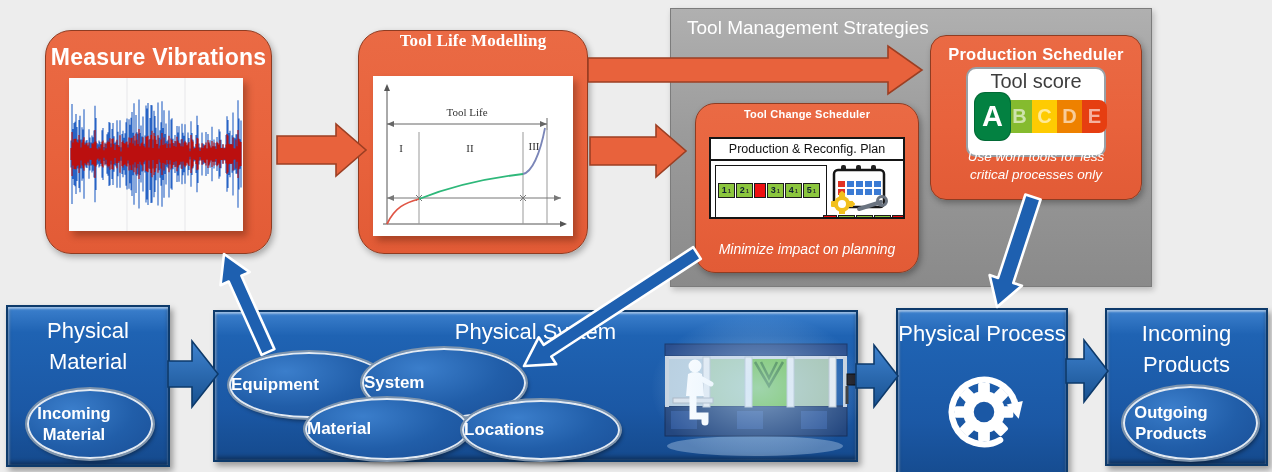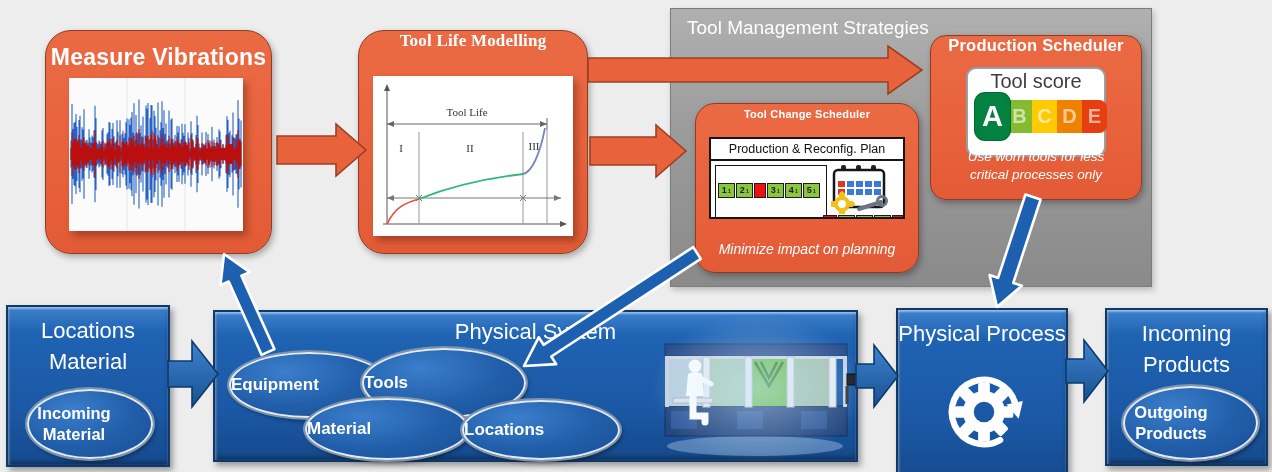--- a/index.html
+++ b/index.html
@@ -39,21 +39,21 @@
   .blk{height:15px;width:17px;border:1.5px solid #1c1c1c;background:#8cc63e;box-sizing:border-box;
        display:flex;align-items:center;justify-content:center;font-size:9px;font-weight:700;color:#123;
        margin-right:1px;line-height:1;}
   .blk sub{font-size:6px;margin-left:1px;color:#333;}
   .blk.r{background:#ee1111;width:12px;}
   .blk.r-end{background:#ee1111;width:18px;}
   #tc-caption{position:absolute;left:0;right:0;top:137px;text-align:center;color:#fff;
               font-style:italic;font-size:14px;}
 
   #ps-box{left:930px;top:35px;width:210px;height:163px;border-radius:16px;}
-  #ps-box .otitle{font-size:16.5px;}
+  #ps-box .otitle{font-size:16.5px;padding-top:9px;}
   #score-label{position:absolute;left:35px;top:31px;width:140px;height:90px;background:#fff;
                border:2px solid #98a0a6;border-radius:10px;box-sizing:border-box;overflow:visible;}
   #score-title{text-align:center;font-size:20px;color:#3d3d3d;margin-top:1px;font-weight:500;}
   #score-bands{position:absolute;left:7px;top:24px;display:flex;align-items:center;}
   .grade{display:flex;align-items:center;justify-content:center;font-weight:700;
          color:rgba(255,255,255,.60);width:25px;height:33px;font-size:20px;}
   .grade-a{width:35px;height:47px;border-radius:10px;background:#038141;color:#fff;font-size:29px;
            margin-right:-3px;z-index:2;box-shadow:0 0 0 1px #026a36;}
   .grade-b{background:#85bb2f;}
   .grade-c{background:#fecb02;}
@@ -253,33 +253,33 @@
         <span class="grade grade-e">E</span>
       </div>
     </div>
     <div id="ps-caption">
       <span>Use worn tools for less</span><br>
       <span>critical processes only</span>
     </div>
   </div>
 
   <div class="bluebox" id="pm-box">
-    <div class="btitle">Locations Material</div>
+    <div class="btitle">Physical Material</div>
     <div class="bellipse" id="pm-ellipse">
       <span>Incoming Material</span>
     </div>
   </div>
 
   <div class="bluebox" id="sys-box">
     <div class="btitle">Physical System</div>
     <div class="bellipse sys-ellipse" id="el-equipment">
       <span>Equipment</span>
       </div>
     <div class="bellipse sys-ellipse" id="el-tools">
-      <span>Tools</span>
+      <span>System</span>
       </div>
     <div class="bellipse sys-ellipse" id="el-material">
       <span>Material</span>
       </div>
     <div class="bellipse sys-ellipse" id="el-locations">
       <span>Locations</span>
       </div>
 
     <div id="machine">
       <div id="machine-glow"></div>

